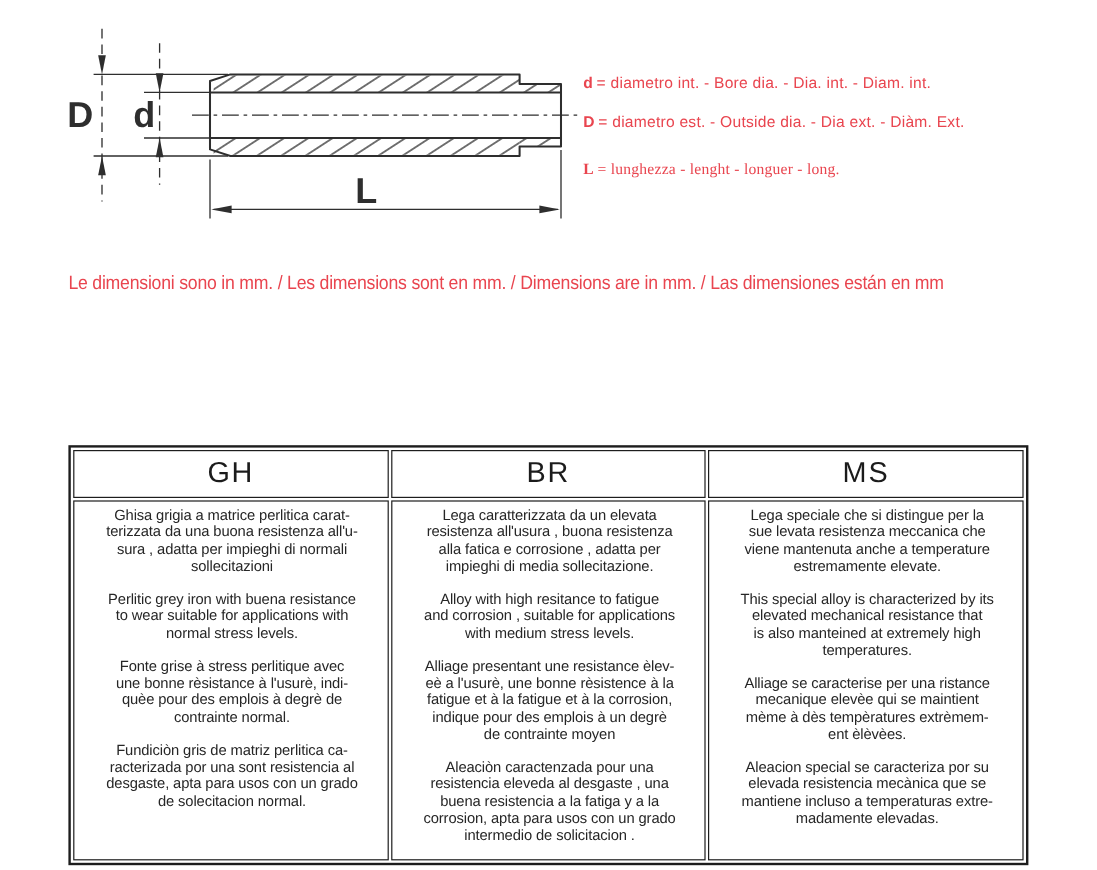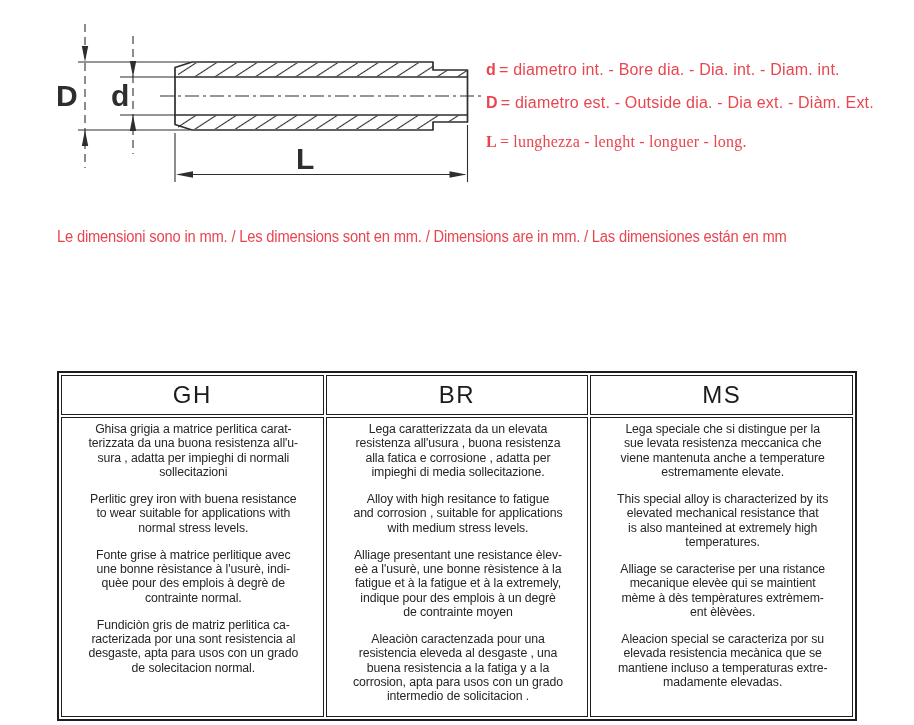--- a/index.html
+++ b/index.html
@@ -9,21 +9,21 @@
     background:#ffffff;
     font-family:"Liberation Sans",sans-serif;
     color:#262626;
     overflow:hidden;
   }
   
   .drawing-svg{position:absolute;left:0;top:0;}
   
   .legend{position:absolute;left:486px;top:0;width:420px;}
   .legend-row{position:absolute;left:0;white-space:nowrap;
-    font-size:16px;letter-spacing:.2px;color:#e9454f;}
+    font-size:13px;letter-spacing:.2px;color:#e9454f;}
   .legend-row .sym{font-weight:bold;margin-right:3px;}
   .legend-row.l1{top:61px;}
   .legend-row.l2{top:94px;text-align:center;}
   .legend-row.l3{top:133px;font-family:Liberation Serif, serif;}
   
   .units-note{
     position:absolute;left:57px;top:228px;
     font-size:16px;color:#e9454f;white-space:nowrap;
     transform:scaleX(.92);transform-origin:0 50%;
     letter-spacing:-.2px;
@@ -137,40 +137,40 @@
     <tbody>
       <tr>
         <td>
           <p class="cell-par">Ghisa grigia a matrice perlitica carat-
 terizzata da una buona resistenza all'u-
 sura , adatta per impieghi di normali
 sollecitazioni</p>
           <p class="cell-par">Perlitic grey iron with buena resistance
 to wear suitable for applications with
 normal stress levels.</p>
-          <p class="cell-par">Fonte grise à matrice perlitique avec
+          <p class="cell-par">Fonte grise à stress perlitique avec
 une bonne rèsistance à l'usurè, indi-
 quèe pour des emplois à degrè de
 contrainte normal.</p>
           <p class="cell-par">Fundiciòn gris de matriz perlitica ca-
 racterizada por una sont resistencia al
 desgaste, apta para usos con un grado
 de solecitacion normal.</p>
         </td>
         <td>
           <p class="cell-par">Lega caratterizzata da un elevata
 resistenza all'usura , buona resistenza
 alla fatica e corrosione , adatta per
 impieghi di media sollecitazione.</p>
           <p class="cell-par">Alloy with high resitance to fatigue
 and corrosion , suitable for applications
 with medium stress levels.</p>
           <p class="cell-par">Alliage presentant une resistance èlev-
 eè a l'usurè, une bonne rèsistence à la
-fatigue et à la fatigue et à la extremely,
+fatigue et à la fatigue et à la corrosion,
 indique pour des emplois à un degrè
 de contrainte moyen</p>
           <p class="cell-par">Aleaciòn caractenzada pour una
 resistencia eleveda al desgaste , una
 buena resistencia a la fatiga y a la
 corrosion, apta para usos con un grado
 intermedio de solicitacion .</p>
         </td>
         <td>
           <p class="cell-par">Lega speciale che si distingue per la

